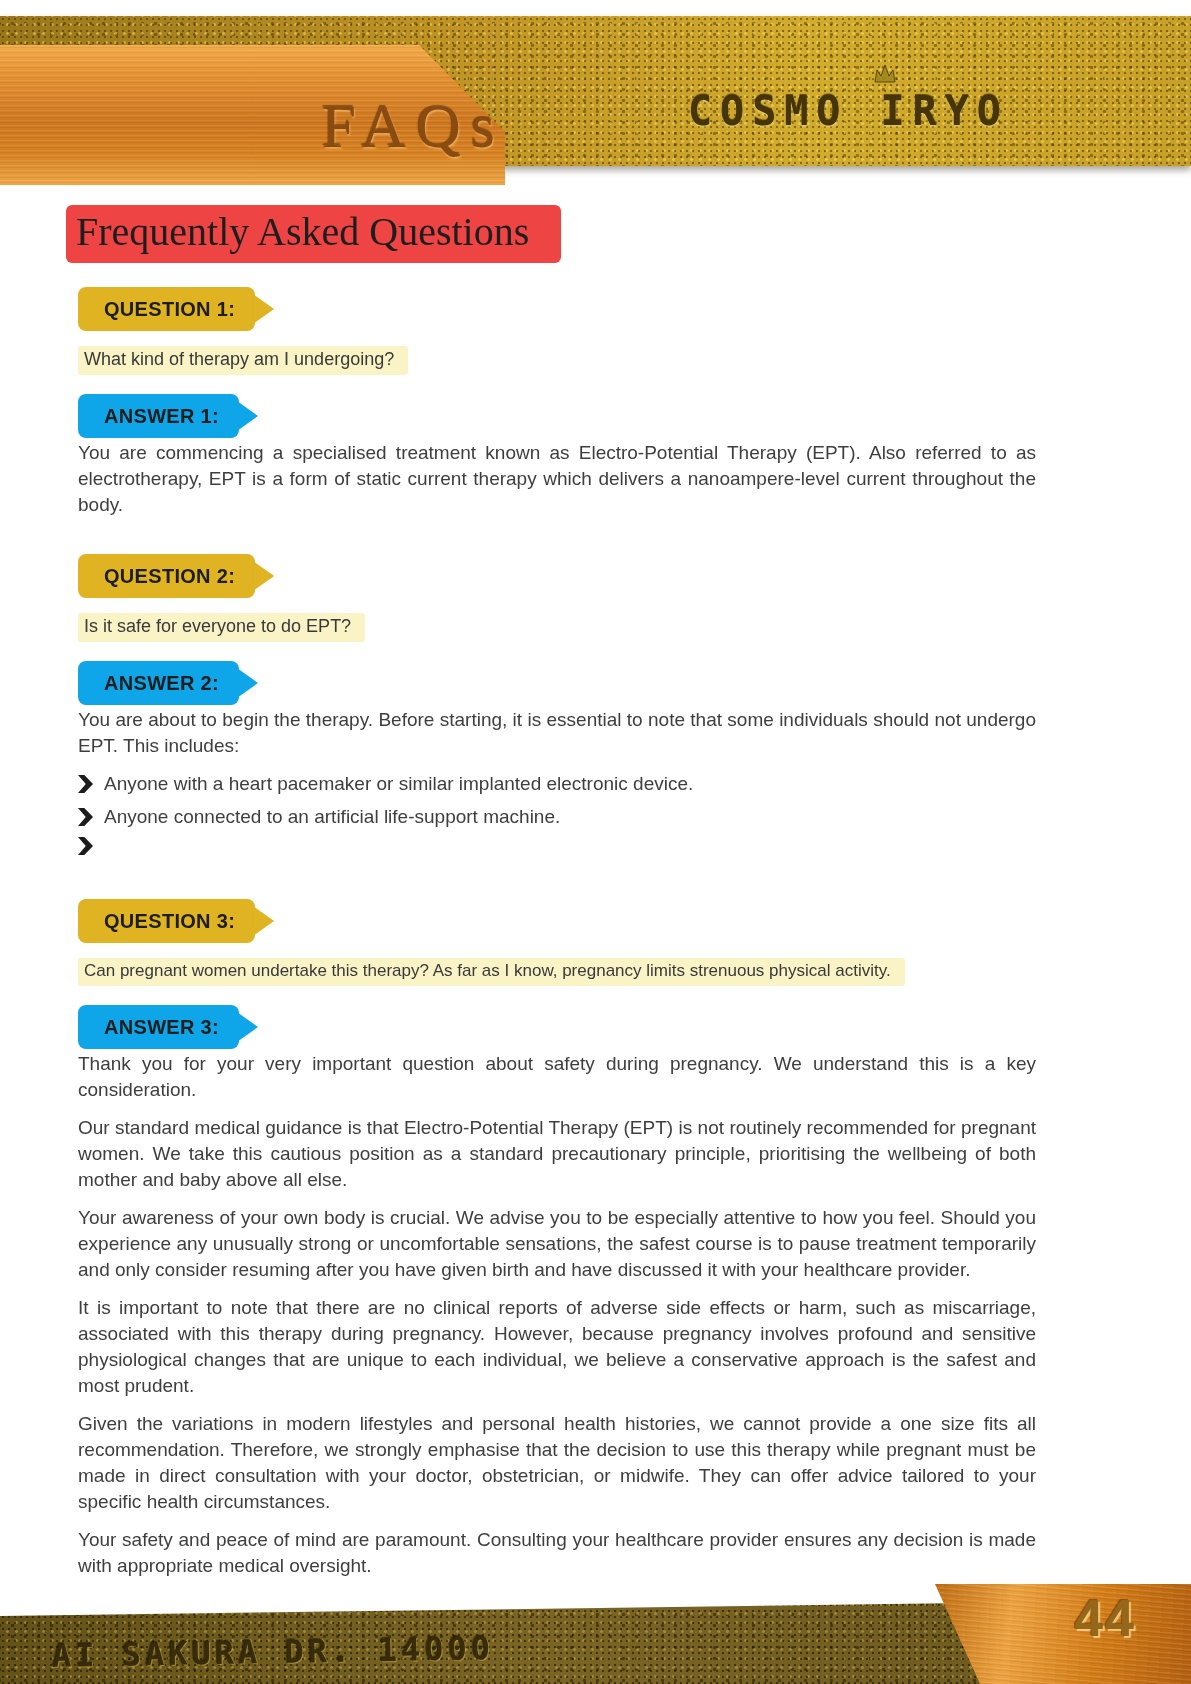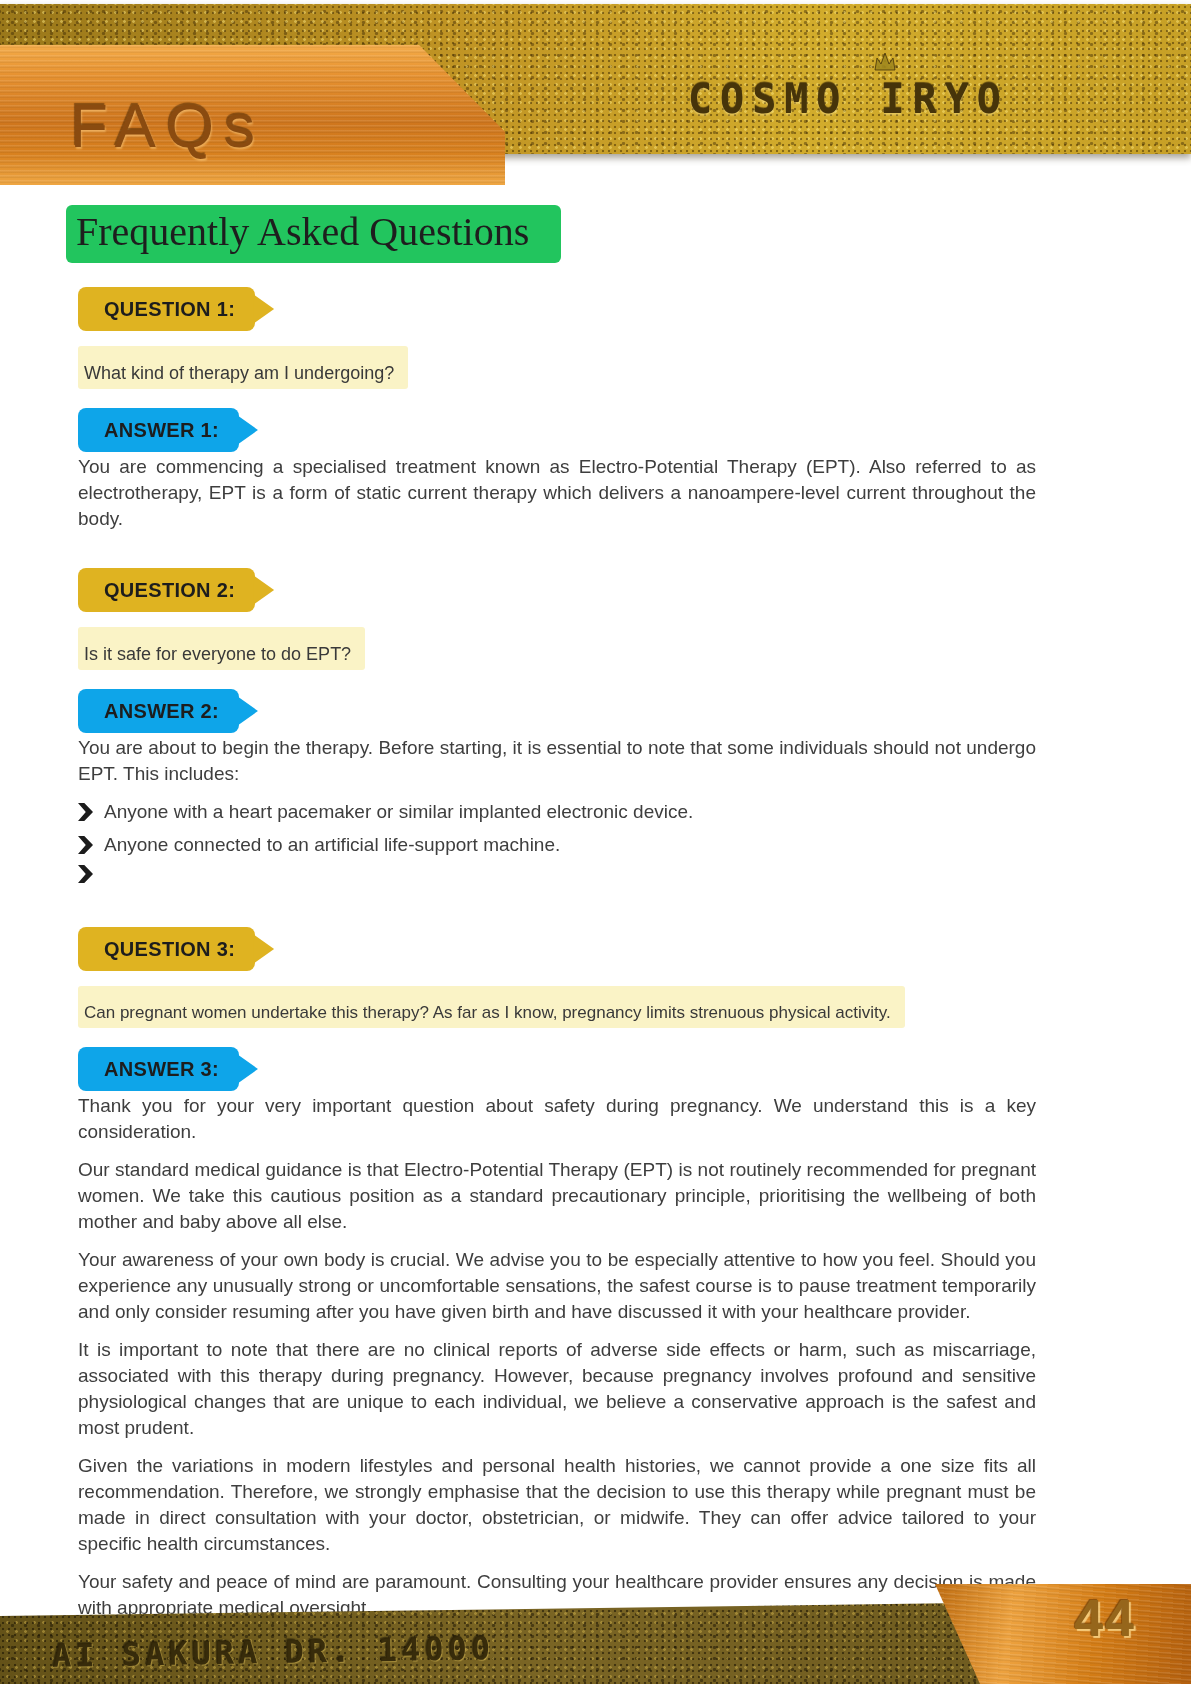--- a/index.html
+++ b/index.html
@@ -5,83 +5,84 @@
   * { margin:0; padding:0; box-sizing:border-box; }
   html,body { background:#ffffff; }
   body { font-family:"Liberation Sans", sans-serif; }
   #page {
     position:relative; width:1191px; height:1684px;
     background:#ffffff; overflow:hidden;
   }
 
   
   .header-leather {
-    position:absolute; top:4px; left:0; width:100%; height:150px;
+    position:absolute; top:16px; left:0; width:100%; height:150px;
     background-color:#c49a22;
     background-image:
       radial-gradient(rgba(60,40,0,0.50) 1px, transparent 1.6px),
       radial-gradient(rgba(255,235,130,0.45) 1px, transparent 1.7px),
       radial-gradient(rgba(45,28,0,0.40) 1.4px, transparent 2.1px),
       linear-gradient(to right, #9a781a, #c09424 38%, #d2ac2c 68%, #c7a026);
     background-size: 6px 6px, 9px 9px, 13px 11px, 100% 100%;
     background-position: 0 0, 3px 4px, 6px 2px, 0 0;
     box-shadow: 0 4px 7px rgba(60,50,30,0.45);
   }
   .banner-faqs {
     position:absolute; top:45px; left:0; width:505px; height:140px;
     background-image:
       repeating-linear-gradient(180deg, rgba(255,255,255,0.10) 0 1px, rgba(0,0,0,0.05) 2px 3px, transparent 3px 5px),
       linear-gradient(180deg, #f4ab48 0%, #e69130 22%, #cf761d 55%, #d8811f 78%, #efa744 100%);
     clip-path: polygon(0 0, 83% 0, 100% 62%, 100% 100%, 0 100%);
     filter: drop-shadow(0 8px 6px rgba(50,40,25,0.55));
   }
   .faqs-text {
     display:block; margin:50px 0 0 70px;
-    font-family:Liberation Sans, sans-serif;
+    font-family:Liberation Serif, serif;
     font-size:62px; line-height:1; letter-spacing:10px;
     color:#8a4b10;
     text-shadow:-1px -2px 1px rgba(70,35,0,0.55), 1px 2px 2px rgba(255,205,125,0.55);
+    text-align:right;
   }
   .brand-logo {
     position:absolute; top:72px; left:688px;
     font-family:"DejaVu Sans Mono", monospace; font-weight:bold;
     font-size:40px; letter-spacing:8px; color:#46340a;
     text-shadow:0 -1px 1px rgba(35,22,0,0.65), 0 2px 2px rgba(255,236,150,0.45);
   }
   .crown-icon {
     position:absolute; top:46px; left:872px; width:26px; height:24px;
   }
   .crown-icon svg { width:100%; height:100%; }
 
   
   .content { position:absolute; top:205px; left:78px; width:958px; }
 
   .page-title {
-    display:inline-block; background:#22c55e; border-radius:6px;
+    display:inline-block; background:#ef4444; border-radius:6px;
     font-family:"Liberation Serif", serif; font-size:40px; color:#1e1e1e;
     padding:3px 32px 8px 10px; margin-left:-12px;
   }
 
   .q-badge, .a-badge {
     position:relative; display:inline-block; height:44px; line-height:44px;
     padding:0 20px 0 26px; border-radius:8px;
     font-size:20px; font-weight:bold; color:#1d1d1d; letter-spacing:0.3px;
   }
   .q-badge { background:#dfb321; margin:24px 0 15px; }
   .a-badge { background:#0ea5e9; margin:17px 0 2px; }
   .q-badge::after, .a-badge::after {
     content:""; position:absolute; right:-19px; top:50%;
     transform:translateY(-50%); width:21px; height:30px;
     background:inherit; clip-path:polygon(0 0, 100% 50%, 0 100%);
   }
 
   .q-line { margin:0 0 2px; }
   .q-highlight {
     display:inline-block; background:#faf3c6; border-radius:3px;
-    font-size:18px; color:#393939; padding:17px 14px 5px 6px;
+    font-size:18px; color:#393939; padding:3px 14px 5px 6px;
   }
   .q-highlight.tight { white-space:nowrap; font-size:17px; }
 
   p.body {
     font-size:19px; line-height:26px; color:#3e3e3e;
     text-align:justify; margin:0 0 12px;
   }
 
   .bullets { margin:6px 0 20px; }
   .bullet-row { display:flex; align-items:center; margin-bottom:7px; }

